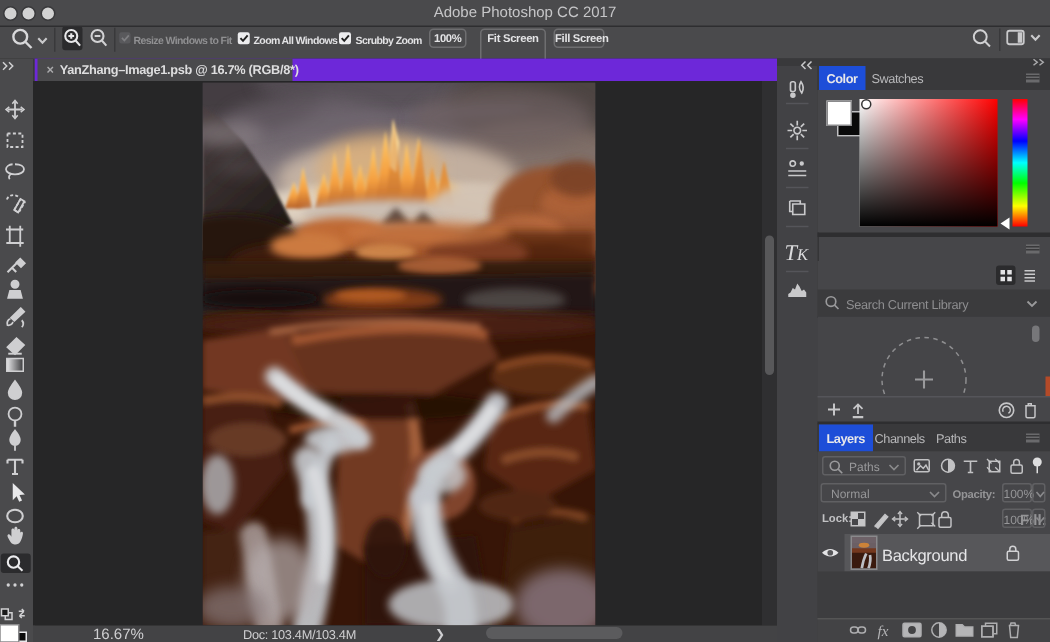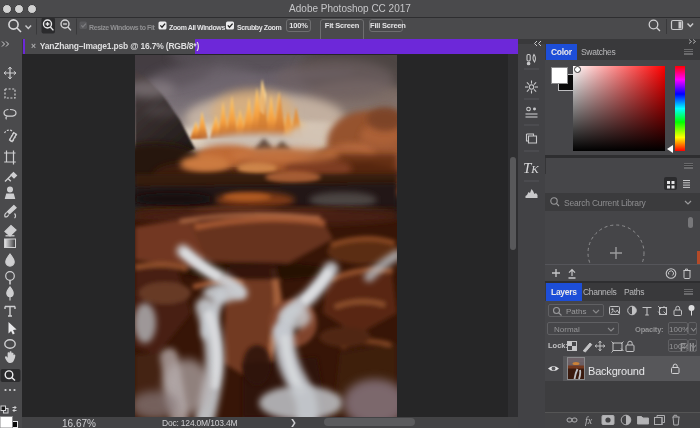--- a/index.html
+++ b/index.html
@@ -339,21 +339,21 @@
       <ellipse cx="240" cy="348" rx="32" ry="24" fill="#8f7c85" filter="url(#b5)" opacity="0.9"></ellipse>
     </g>
     <ellipse cx="122" cy="310" rx="14" ry="20" fill="#30150a" filter="url(#b2)" opacity="0.9"></ellipse>
 
     <rect x="0" y="155" width="262" height="207" fill="#1c0903" opacity="0.1"></rect>
   </svg>
   </div>
 
   <div class="abs" id="statusbar">
     <span style="position:absolute;left:40px;top:1px;font-size:10px;color:#cfcfd1;">16.67%</span>
-    <span style="position:absolute;left:140px;top:1px;color:#cfcfd1;font-size:8.5px;letter-spacing:-0.2px;">Doc: 124.0M/103.4M</span>
+    <span style="position:absolute;left:140px;top:1px;color:#cfcfd1;font-size:8.5px;letter-spacing:-0.2px;">Doc: 103.4M/103.4M</span>
     <span style="position:absolute;left:268px;top:1px;color:#cfcfd1;font-size:8px;">❯</span>
     <div style="position:absolute;left:302px;top:1px;width:91px;height:8px;border-radius:4px;background:#5b5b5d;"></div>
   </div>
 
   <div class="abs" id="rightbg"></div>
   <div class="abs" id="chevrow">
       <svg width="182" height="5" style="position:absolute;top:0;left:0;">
         <path d="M171 0.5 l2.5 2 l-2.5 2 M175 0.5 l2.5 2 l-2.5 2" stroke="#aaaaac" stroke-width="1" fill="none"></path>
       </svg>
     </div>
@@ -522,21 +522,21 @@
       <path d="M34.5 4.5 h9 M39 4.5 v7.5 M37.2 12 h3.6" stroke-width="1.1"></path>
       <rect x="51.5" y="4.5" width="7" height="7"></rect>
         <path d="M50 3 l3 3 m2.5 -3 l3 3 m-3 2.5 l3 3 m-8.5 -3 l3 3" stroke-width="0.9"></path>
       <rect x="66" y="7" width="7.5" height="5.5" rx="1"></rect>
         <path d="M67.8 7 v-1.8 a1.9 1.9 0 0 1 3.8 0 v1.8"></path>
       <circle cx="83.5" cy="5" r="3" fill="#dededf" stroke="none"></circle>
         <path d="M83.5 7 v5.5" stroke="#dededf"></path>
     </g>
   </svg>
 
-  <div class="fieldbox" style="left:547px;top:322px;width:72px;height:13px;line-height:13px;">
+  <div class="fieldbox" style="left:547px;top:322px;width:84px;height:13px;line-height:13px;">
     <span style="padding-left:6px;">Normal</span>
     <svg style="position:absolute;right:3px;top:4px;" width="8" height="6">
         <path d="M1 1 l3 3 l3 -3" stroke="#8a8a8c" fill="none" stroke-width="1.1"></path>
       </svg>
   </div>
   <span class="abs" style="left:635px;top:325px;color:#949496;font-size:7.5px;font-weight:bold;letter-spacing:-0.2px;">Opacity:</span>
   <div class="fieldbox" style="left:668px;top:322px;width:20px;height:13px;line-height:13px;text-align:right;"><span style="padding-right:2px;">100%</span></div>
   <div class="fieldbox" style="left:688px;top:322px;width:9px;height:13px;"><svg width="9" height="13">
         <path d="M2 5 l2.5 3 l2.5 -3" stroke="#8a8a8c" fill="none" stroke-width="1.1"></path>
       </svg></div>

